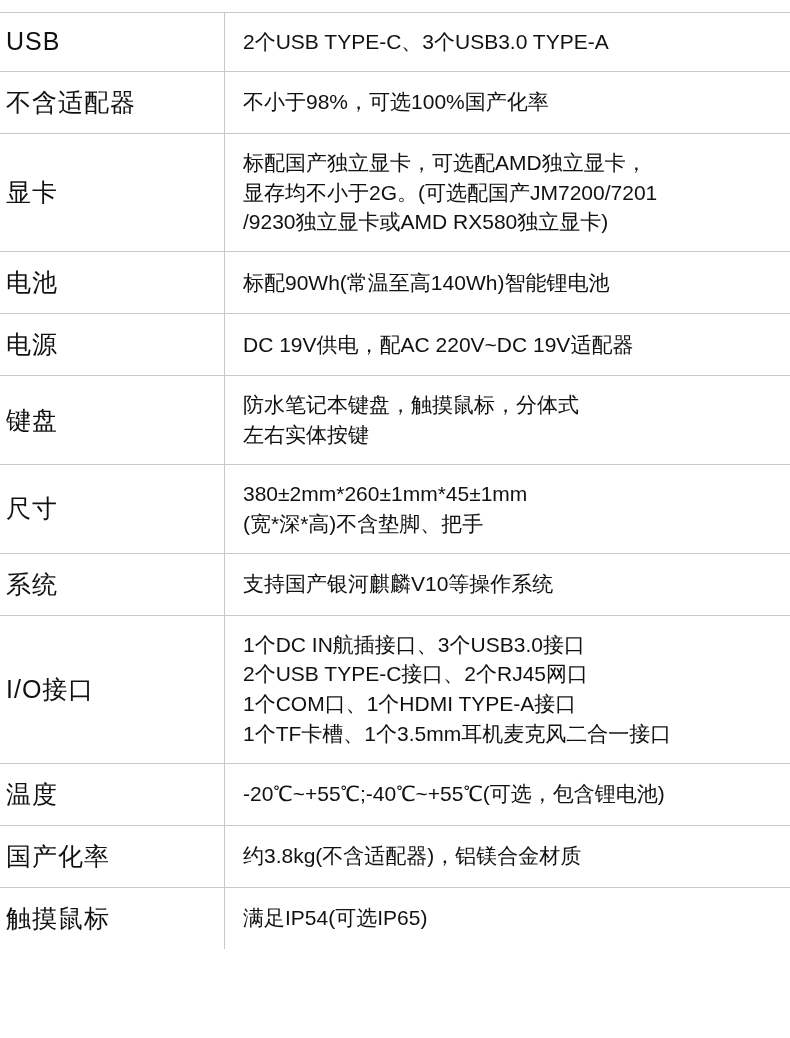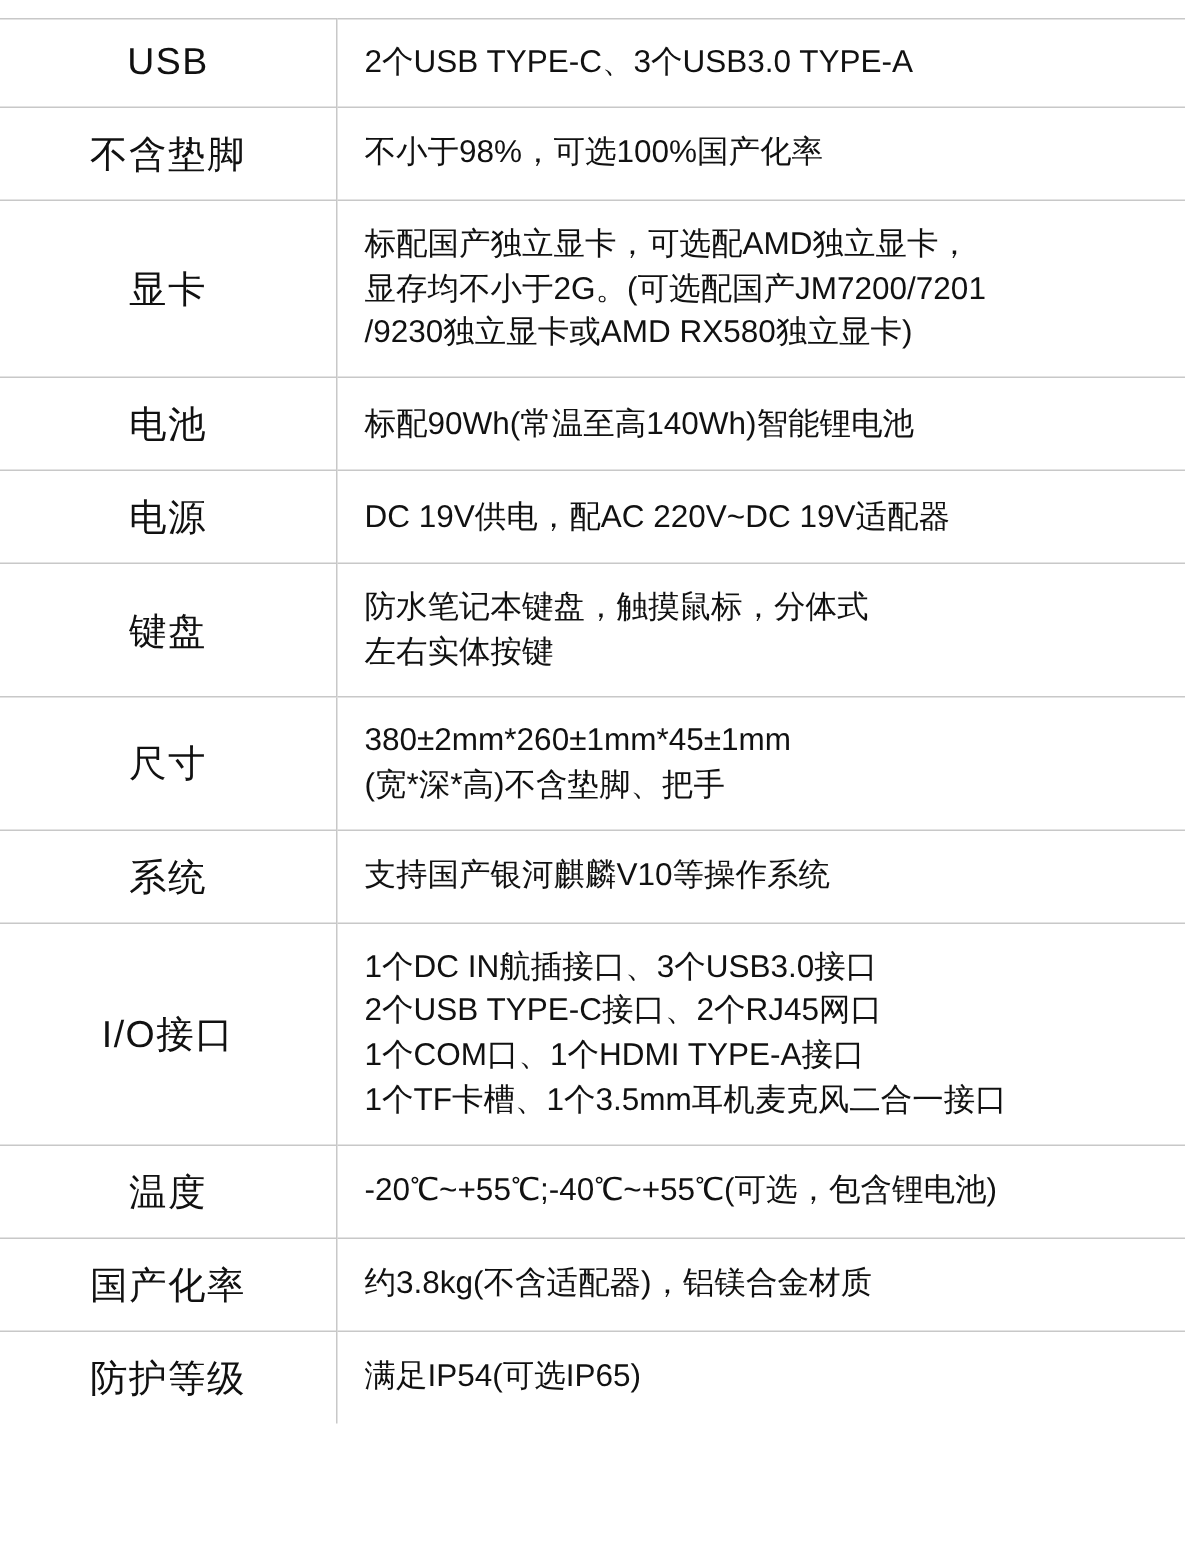--- a/index.html
+++ b/index.html
@@ -24,21 +24,20 @@
   }
   .spec-table tr:first-child {
     border-top: 1px solid #c8c8c8;
   }
   .spec-table td {
     vertical-align: middle;
     padding: 0;
   }
   td.label-cell {
     width: 212px;
-    text-align: center;
     font-size: 25px;
     color: #111111;
     letter-spacing: 1px;
     padding: 14px 6px;
     border-right: 1px solid #c8c8c8;
   }
   td.value-cell {
     width: 578px;
     font-size: 21px;
     line-height: 1.42;
@@ -59,21 +58,21 @@
 
 <div class="top-spacer"></div>
 
 <table class="spec-table">
   <tbody>
     <tr>
       <td class="label-cell">USB</td>
       <td class="value-cell">2个USB TYPE-C、3个USB3.0 TYPE-A</td>
     </tr>
     <tr>
-      <td class="label-cell">不含垫脚</td>
+      <td class="label-cell">不含适配器</td>
       <td class="value-cell">不小于98%，可选100%国产化率</td>
     </tr>
     <tr>
       <td class="label-cell">显卡</td>
       <td class="value-cell">标配国产独立显卡，可选配AMD独立显卡，
 显存均不小于2G。(可选配国产JM7200/7201
 /9230独立显卡或AMD RX580独立显卡)</td>
     </tr>
     <tr>
       <td class="label-cell">电池</td>
@@ -106,19 +105,19 @@
     </tr>
     <tr>
       <td class="label-cell">温度</td>
       <td class="value-cell">-20℃~+55℃;-40℃~+55℃(可选，包含锂电池)</td>
     </tr>
     <tr>
       <td class="label-cell">国产化率</td>
       <td class="value-cell">约3.8kg(不含适配器)，铝镁合金材质</td>
     </tr>
     <tr>
-      <td class="label-cell">防护等级</td>
+      <td class="label-cell">触摸鼠标</td>
       <td class="value-cell">满足IP54(可选IP65)</td>
     </tr>
   </tbody>
 </table>
 
 <div class="bottom-spacer"></div>
 
 </body></html>

